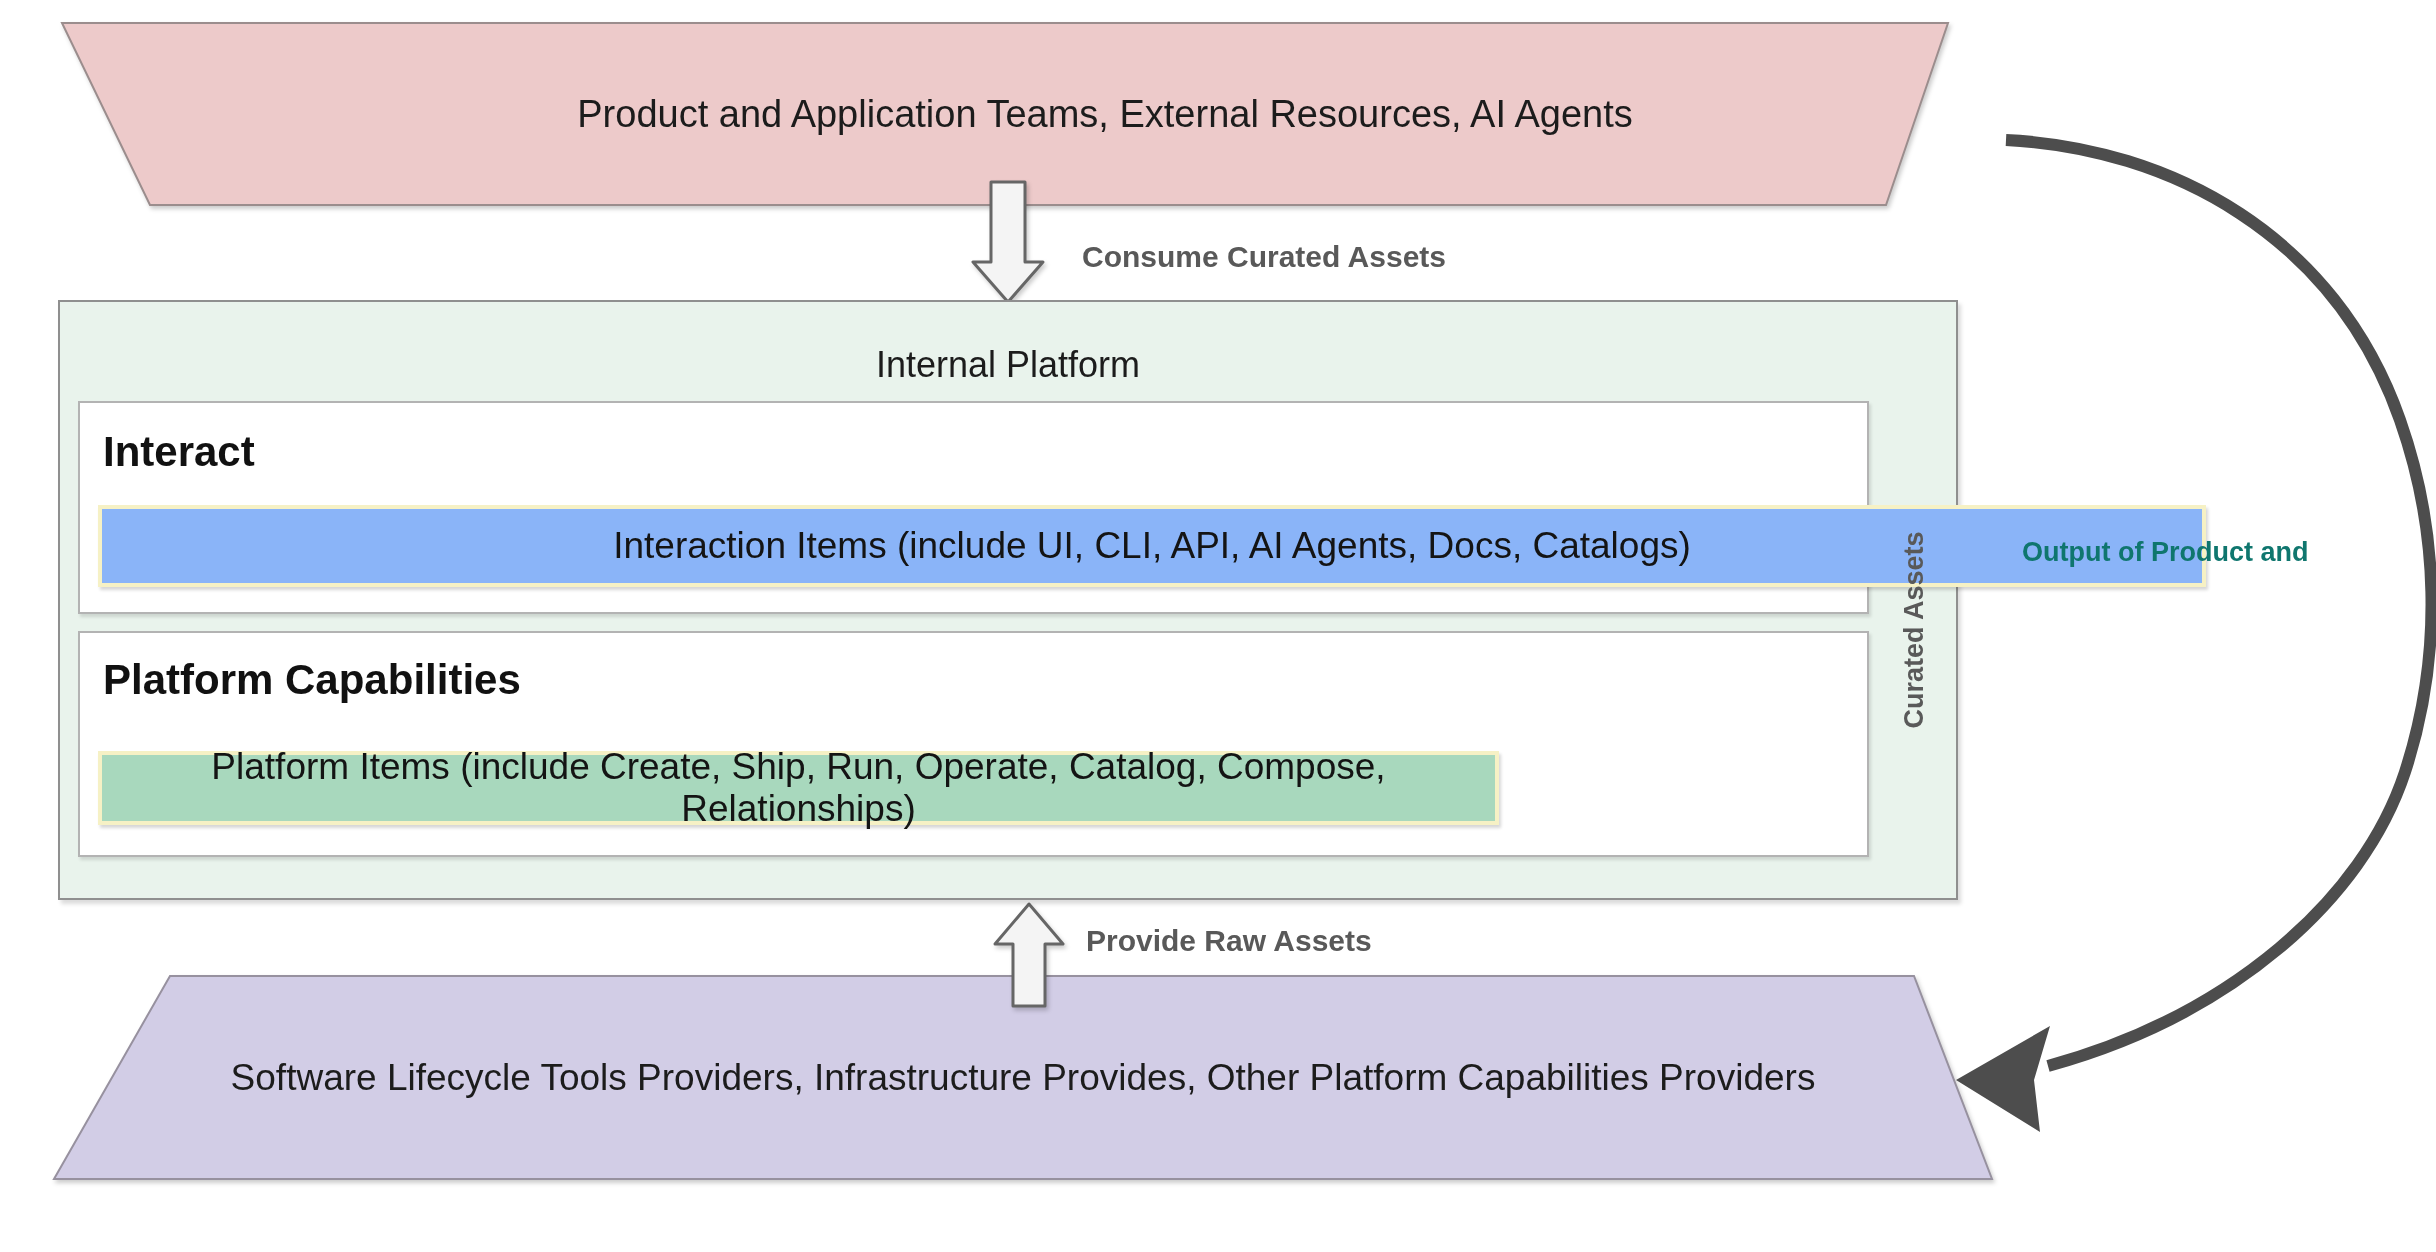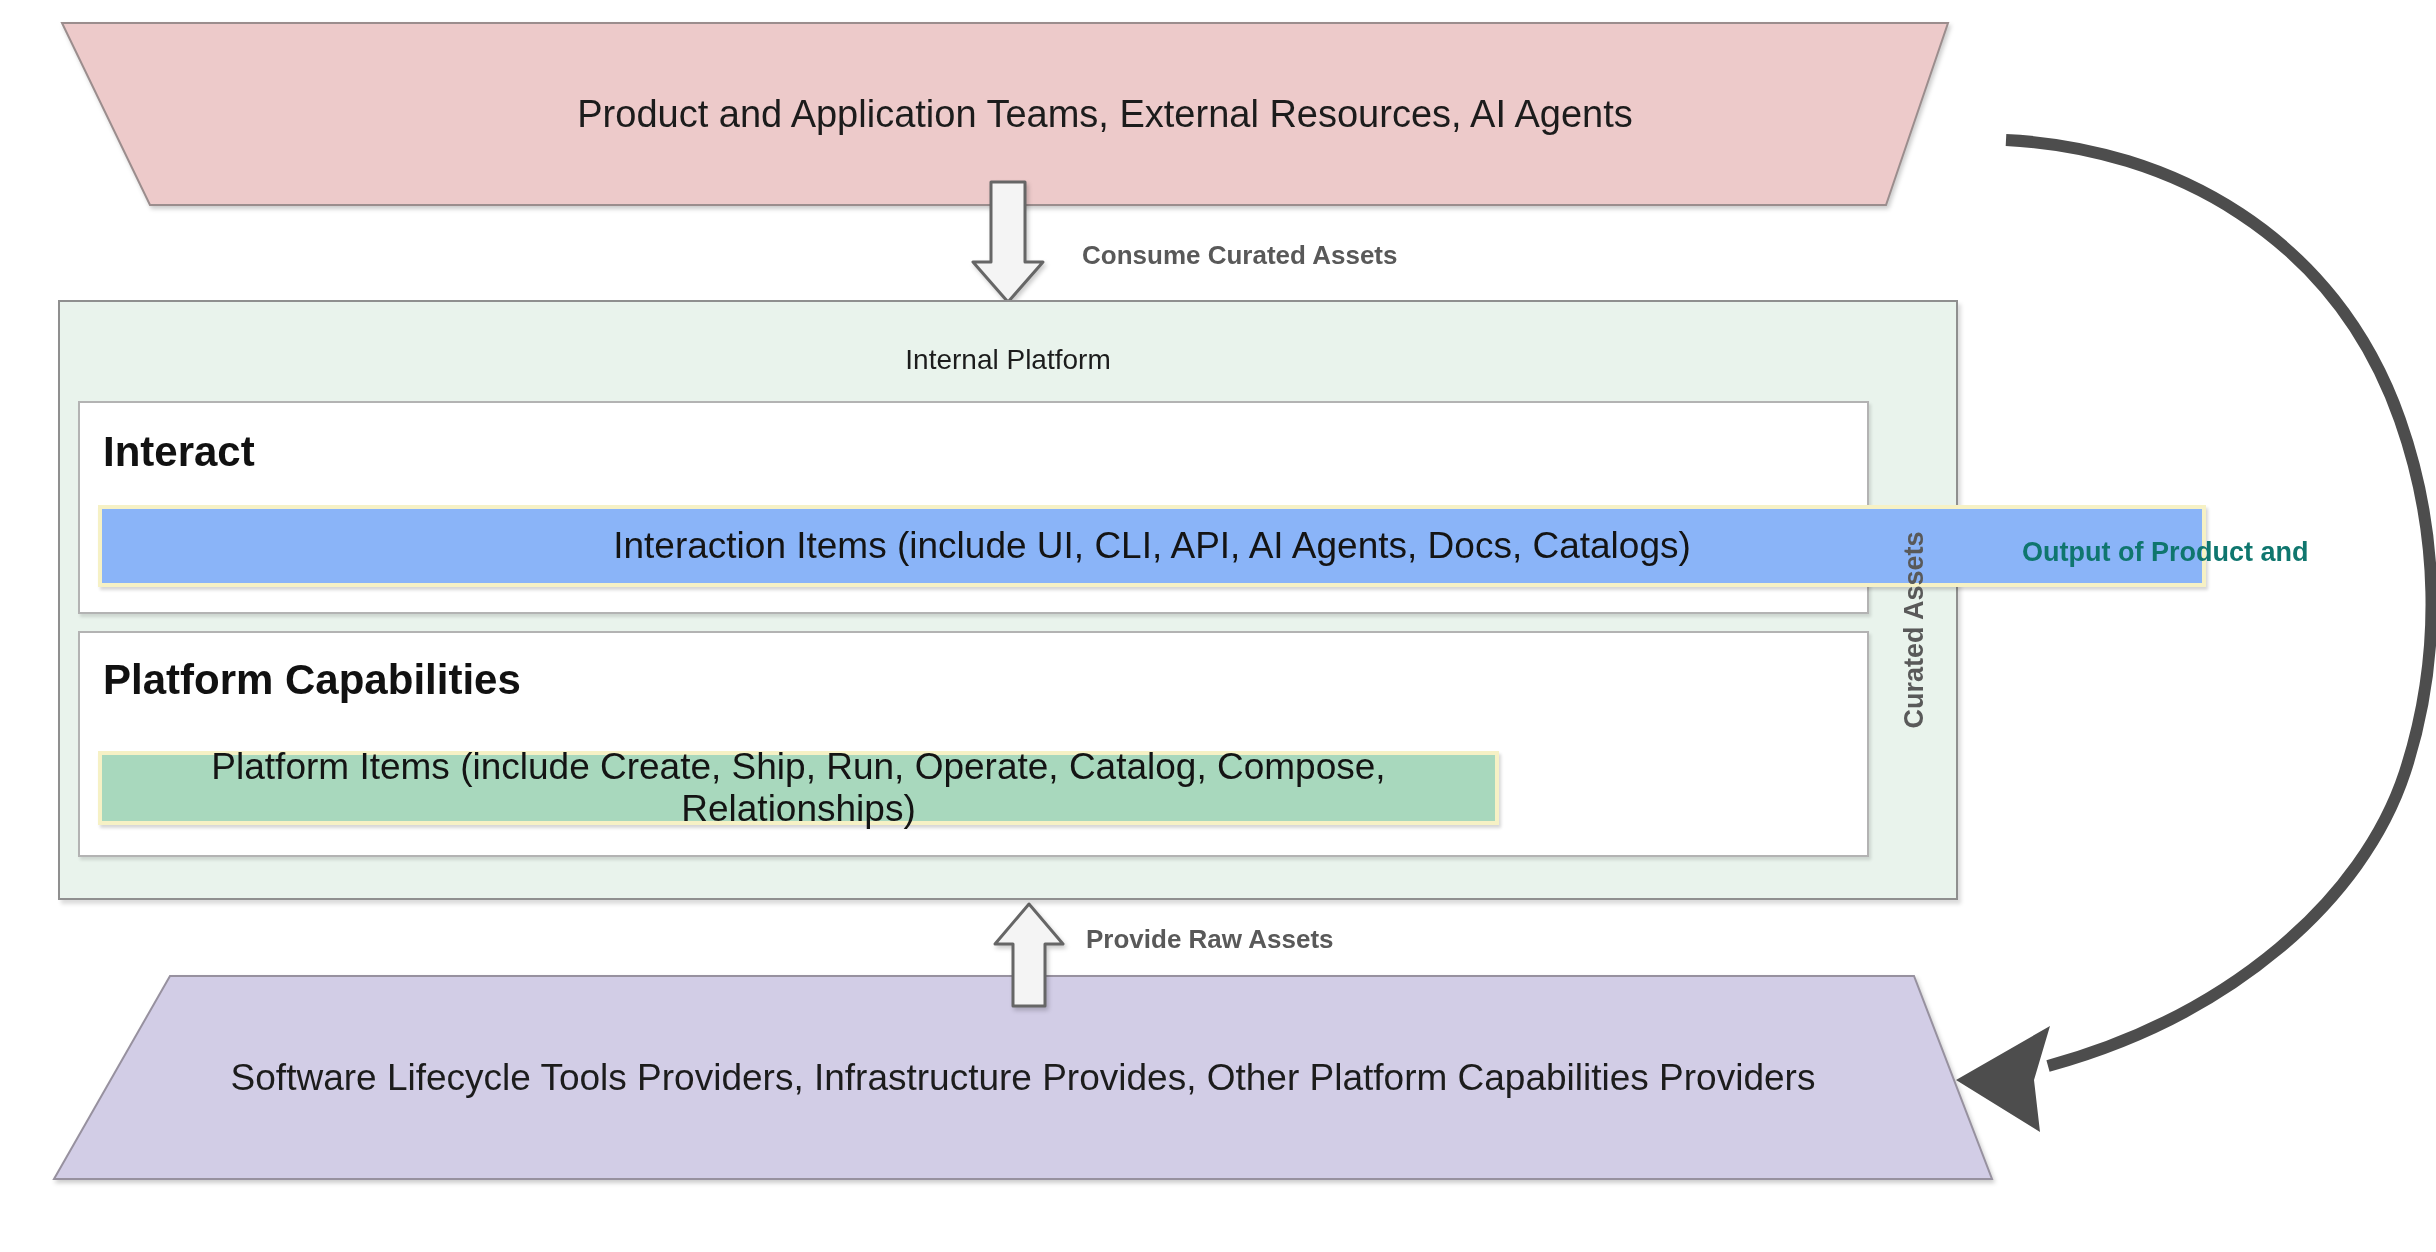--- a/index.html
+++ b/index.html
@@ -32,21 +32,21 @@
   
   .platform-box {
     left: 58px; top: 300px; width: 1896px; height: 596px;
     background: #e9f3ec;
     border: 2px solid #8f8f8f;
     box-shadow: 3px 4px 4px rgba(0,0,0,0.14);
     z-index: 1;
   }
   .platform-title {
     left: 58px; top: 344px; width: 1900px;
-    text-align: center; font-size: 28px; color: #1c1c1c;
+    text-align: center; font-size: 36px; color: #1c1c1c;
     z-index: 5;
   }
   .sub-box {
     background: #ffffff;
     border: 2px solid #b3b3b3;
     box-shadow: 2px 3px 3px rgba(0,0,0,0.12);
     z-index: 2;
   }
   .sub-box.interact     { left: 78px; top: 401px; width: 1787px; height: 209px; }
   .sub-box.capabilities { left: 78px; top: 631px; width: 1787px; height: 222px; }
@@ -69,21 +69,21 @@
   .item-bar.green { left: 98px; top: 751px; width: 1401px; height: 74px; background: #a8d8bd; }
 
   .side-label {
     left: 1914px; top: 630px;
     transform: translate(-50%, -50%) rotate(-90deg);
     font-size: 27px; font-weight: 600; color: #595959;
     white-space: nowrap; z-index: 5;
   }
 
   .flow-label {
-    font-size: 26px; font-weight: 600; color: #595959;
+    font-size: 30px; font-weight: 600; color: #595959;
     white-space: nowrap; z-index: 5;
   }
   .flow-label.consume { left: 1082px; top: 240px; }
   .flow-label.provide { left: 1086px; top: 924px; }
 
   .annotation {
     left: 2022px; top: 534px; width: 400px;
     font-size: 27px; font-weight: 700; color: #0f766e;
     line-height: 36px; z-index: 5;
   }

